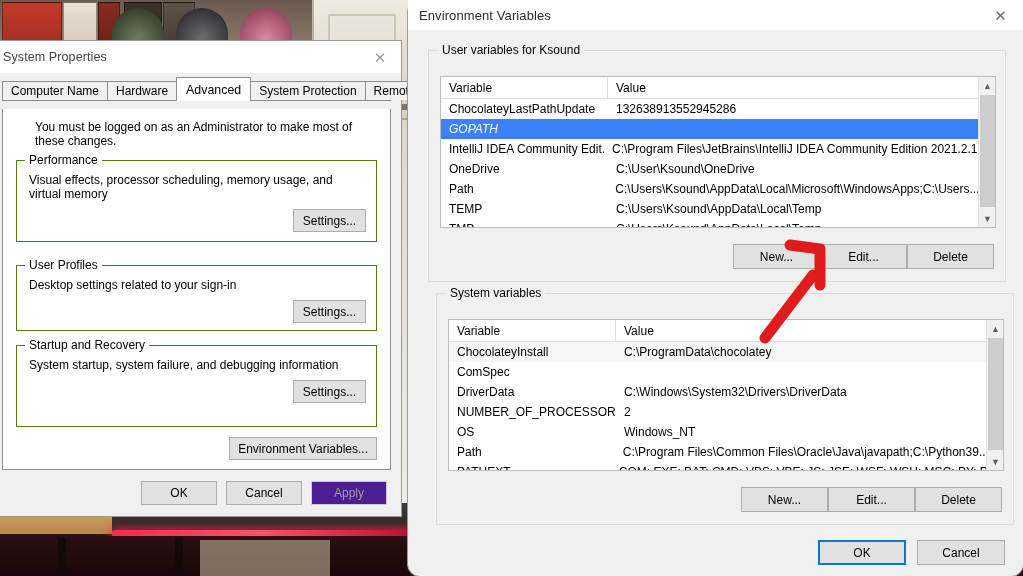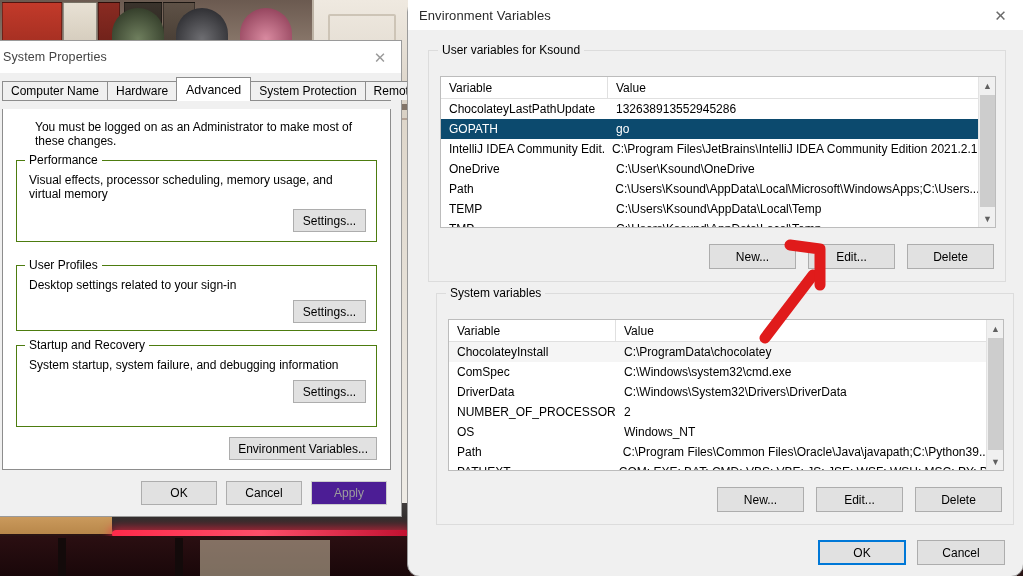--- a/index.html
+++ b/index.html
@@ -207,21 +207,21 @@
     display: flex; align-items: center;
   }
   .th.c1 { width: 167px; border-right: 1px solid #e0e0e0; }
   .th.c2 { flex: 1 1 auto; }
   .trow {
     display: flex; height: 20px; align-items: center;
     font-size: 12px; color: #000;
   }
   .trow .c1 { width: 167px; padding-left: 8px; white-space: nowrap; overflow: hidden; }
   .trow .c2 { flex: 1 1 auto; padding-left: 8px; white-space: nowrap; overflow: hidden; }
-  .trow.selected { background: #0c4a6e; color: #fff; }
+  .trow.selected { background: #3b82f6; color: #fff; font-style: italic; }
   .trow.alt { background: #f5f5f5; }
 
   .vscroll {
     width: 17px; flex: 0 0 17px;
     background: #f0f0f0; border-left: 1px solid #e3e3e3;
     position: relative;
   }
   .vscroll .sb-arrow {
     position: absolute; left: 0; width: 17px; height: 17px;
     display: flex; align-items: center; justify-content: center;
@@ -229,21 +229,21 @@
   }
   .vscroll .sb-arrow.up { top: 0; }
   .vscroll .sb-arrow.down { bottom: 0; }
   .vscroll .sb-thumb {
     position: absolute; left: 1px; width: 15px;
     background: #cdcdcd;
   }
 
   .env-btnrow {
     position: absolute; right: 11px; bottom: 12px;
-    display: flex; gap: 12px;
+    display: flex; 
   }
   .env-btnrow .btn { min-width: 87px; height: 25px; }
 
   #env-footer {
     position: absolute; right: 18px; bottom: 11px;
     display: flex; gap: 11px;
   }
   #env-footer .btn { min-width: 88px; height: 25px; }
 
   
@@ -348,21 +348,20 @@
         <div class="thead">
           <div class="th c1">Variable</div>
           <div class="th c2">Value</div>
         </div>
         <div class="trow">
           <div class="c1">ChocolateyLastPathUpdate</div>
           <div class="c2">132638913552945286</div>
         </div>
         <div class="trow selected">
           <div class="c1">GOPATH</div>
-          <div class="c2">go</div>
         </div>
         <div class="trow">
           <div class="c1">IntelliJ IDEA Community Edit...</div>
           <div class="c2">C:\Program Files\JetBrains\IntelliJ IDEA Community Edition 2021.2.1...</div>
         </div>
         <div class="trow">
           <div class="c1">OneDrive</div>
           <div class="c2">C:\User\Ksound\OneDrive</div>
         </div>
         <div class="trow">
@@ -400,21 +399,20 @@
         <div class="thead">
           <div class="th c1">Variable</div>
           <div class="th c2">Value</div>
         </div>
         <div class="trow alt">
           <div class="c1">ChocolateyInstall</div>
           <div class="c2">C:\ProgramData\chocolatey</div>
         </div>
         <div class="trow">
           <div class="c1">ComSpec</div>
-          <div class="c2">C:\Windows\system32\cmd.exe</div>
         </div>
         <div class="trow">
           <div class="c1">DriverData</div>
           <div class="c2">C:\Windows\System32\Drivers\DriverData</div>
         </div>
         <div class="trow">
           <div class="c1">NUMBER_OF_PROCESSORS</div>
           <div class="c2">2</div>
         </div>
         <div class="trow">

